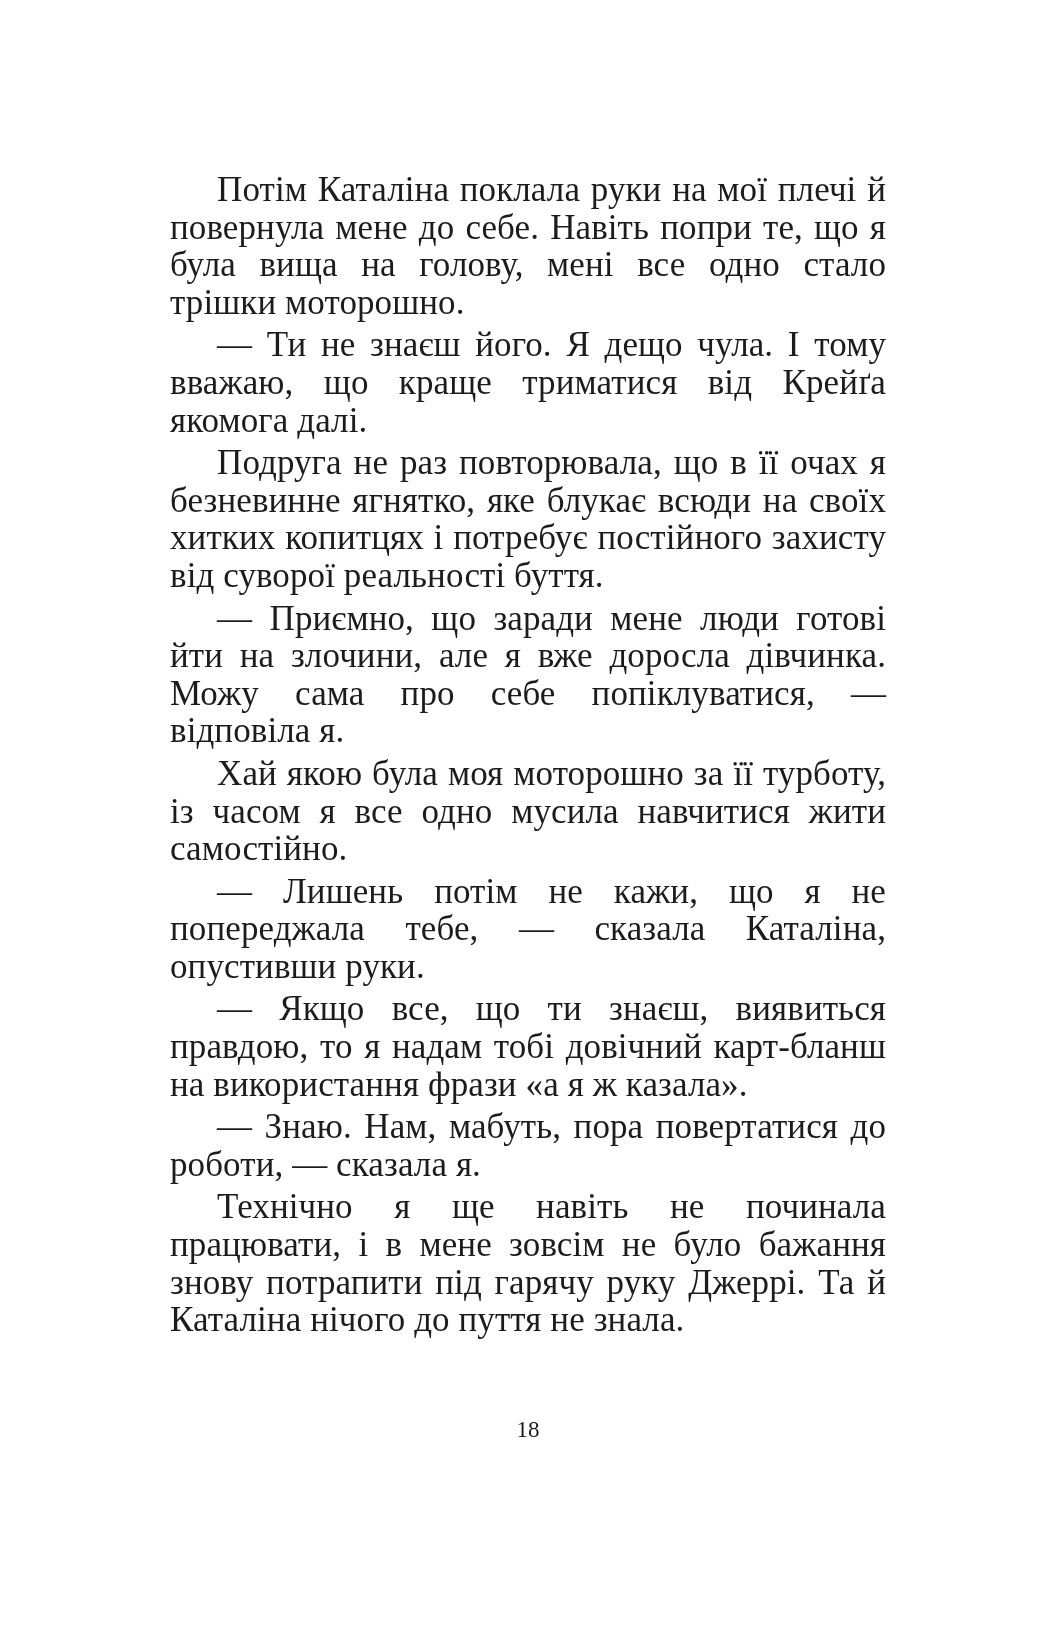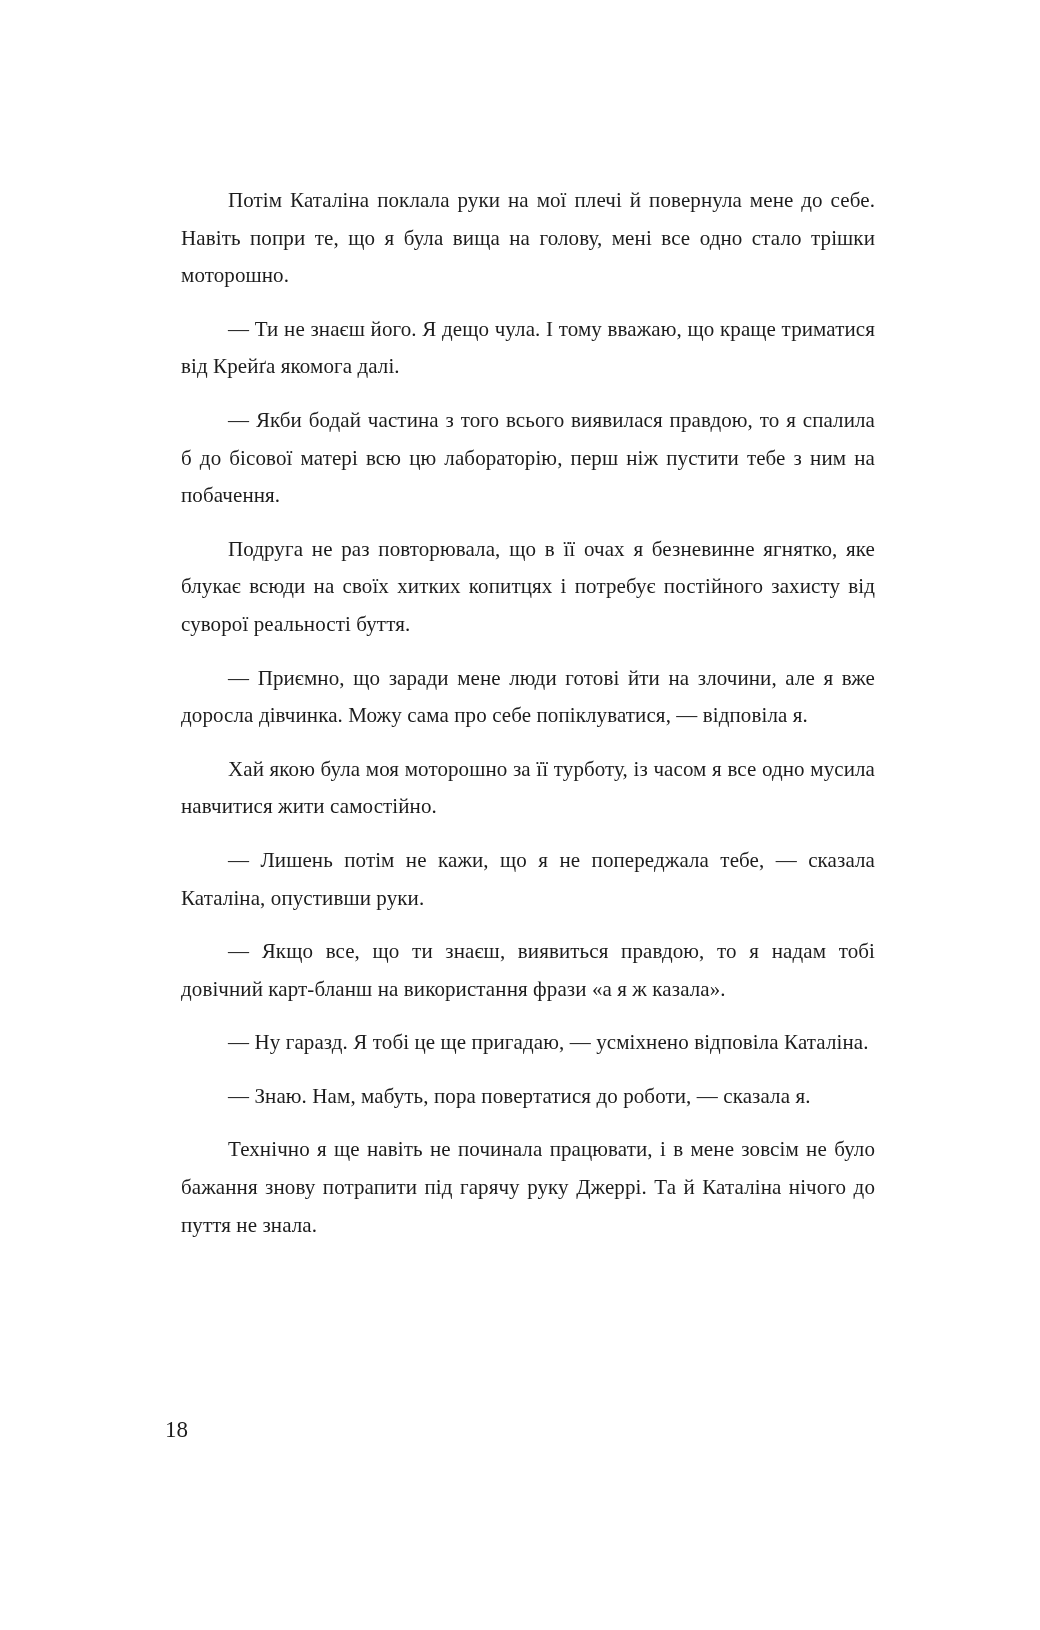--- a/index.html
+++ b/index.html
@@ -16,52 +16,50 @@
     color: #1c1c1c;
     overflow: hidden;
   }
   .text-block {
     position: absolute;
     left: 165px;
     top: 166px;
     width: 726px;
   }
   .text-block p {
-    margin: 16px;
+    margin: 5px;
     padding: 0;
-    font-size: 21px;
+    font-size: 35px;
     line-height: 37.6px;
     text-align: justify;
     text-indent: 47px;
     letter-spacing: 0.1px;
     hyphens: auto;
     -webkit-hyphens: auto;
   }
   .page-number {
     position: absolute;
     left: 165px;
     width: 726px;
     top: 1415px;
-    text-align: left;
+    text-align: center;
     font-size: 23px;
     line-height: 30px;
     color: #1c1c1c;
   }
 </style>
 </head>
 <body>
 
 <div class="book-page">
   <div class="text-block">
     <p>Потім Каталіна поклала руки на мої плечі й повернула мене до себе. Навіть попри те, що я була вища на голову, мені все одно стало трішки моторошно.</p>
     <p>— Ти не знаєш його. Я дещо чула. І тому вважаю, що краще триматися від Крейґа якомога далі.</p>
-    <p>— Якби бодай частина з того всього виявилася правдою, то я спалила б до бісової матері всю цю лабораторію, перш ніж пустити тебе з ним на побачення.</p>
     <p>Подруга не раз повторювала, що в її очах я безневинне ягнятко, яке блукає всюди на своїх хитких копитцях і потребує постійного захисту від суворої реальності буття.</p>
     <p>— Приємно, що заради мене люди готові йти на злочини, але я вже доросла дівчинка. Можу сама про себе попіклуватися, — відповіла я.</p>
     <p>Хай якою була моя моторошно за її турботу, із часом я все одно мусила навчитися жити самостійно.</p>
     <p>— Лишень потім не кажи, що я не попереджала тебе, — сказала Каталіна, опустивши руки.</p>
     <p>— Якщо все, що ти знаєш, виявиться правдою, то я надам тобі довічний карт-бланш на використання фрази «а я ж казала».</p>
-    <p>— Ну гаразд. Я тобі це ще пригадаю, — усміхнено відповіла Каталіна.</p>
     <p>— Знаю. Нам, мабуть, пора повертатися до роботи, — сказала я.</p>
     <p>Технічно я ще навіть не починала працювати, і в мене зовсім не було бажання знову потрапити під гарячу руку Джеррі. Та й Каталіна нічого до пуття не знала.</p>
   </div>
   <div class="page-number">18</div>
 </div>
 
 </body></html>

